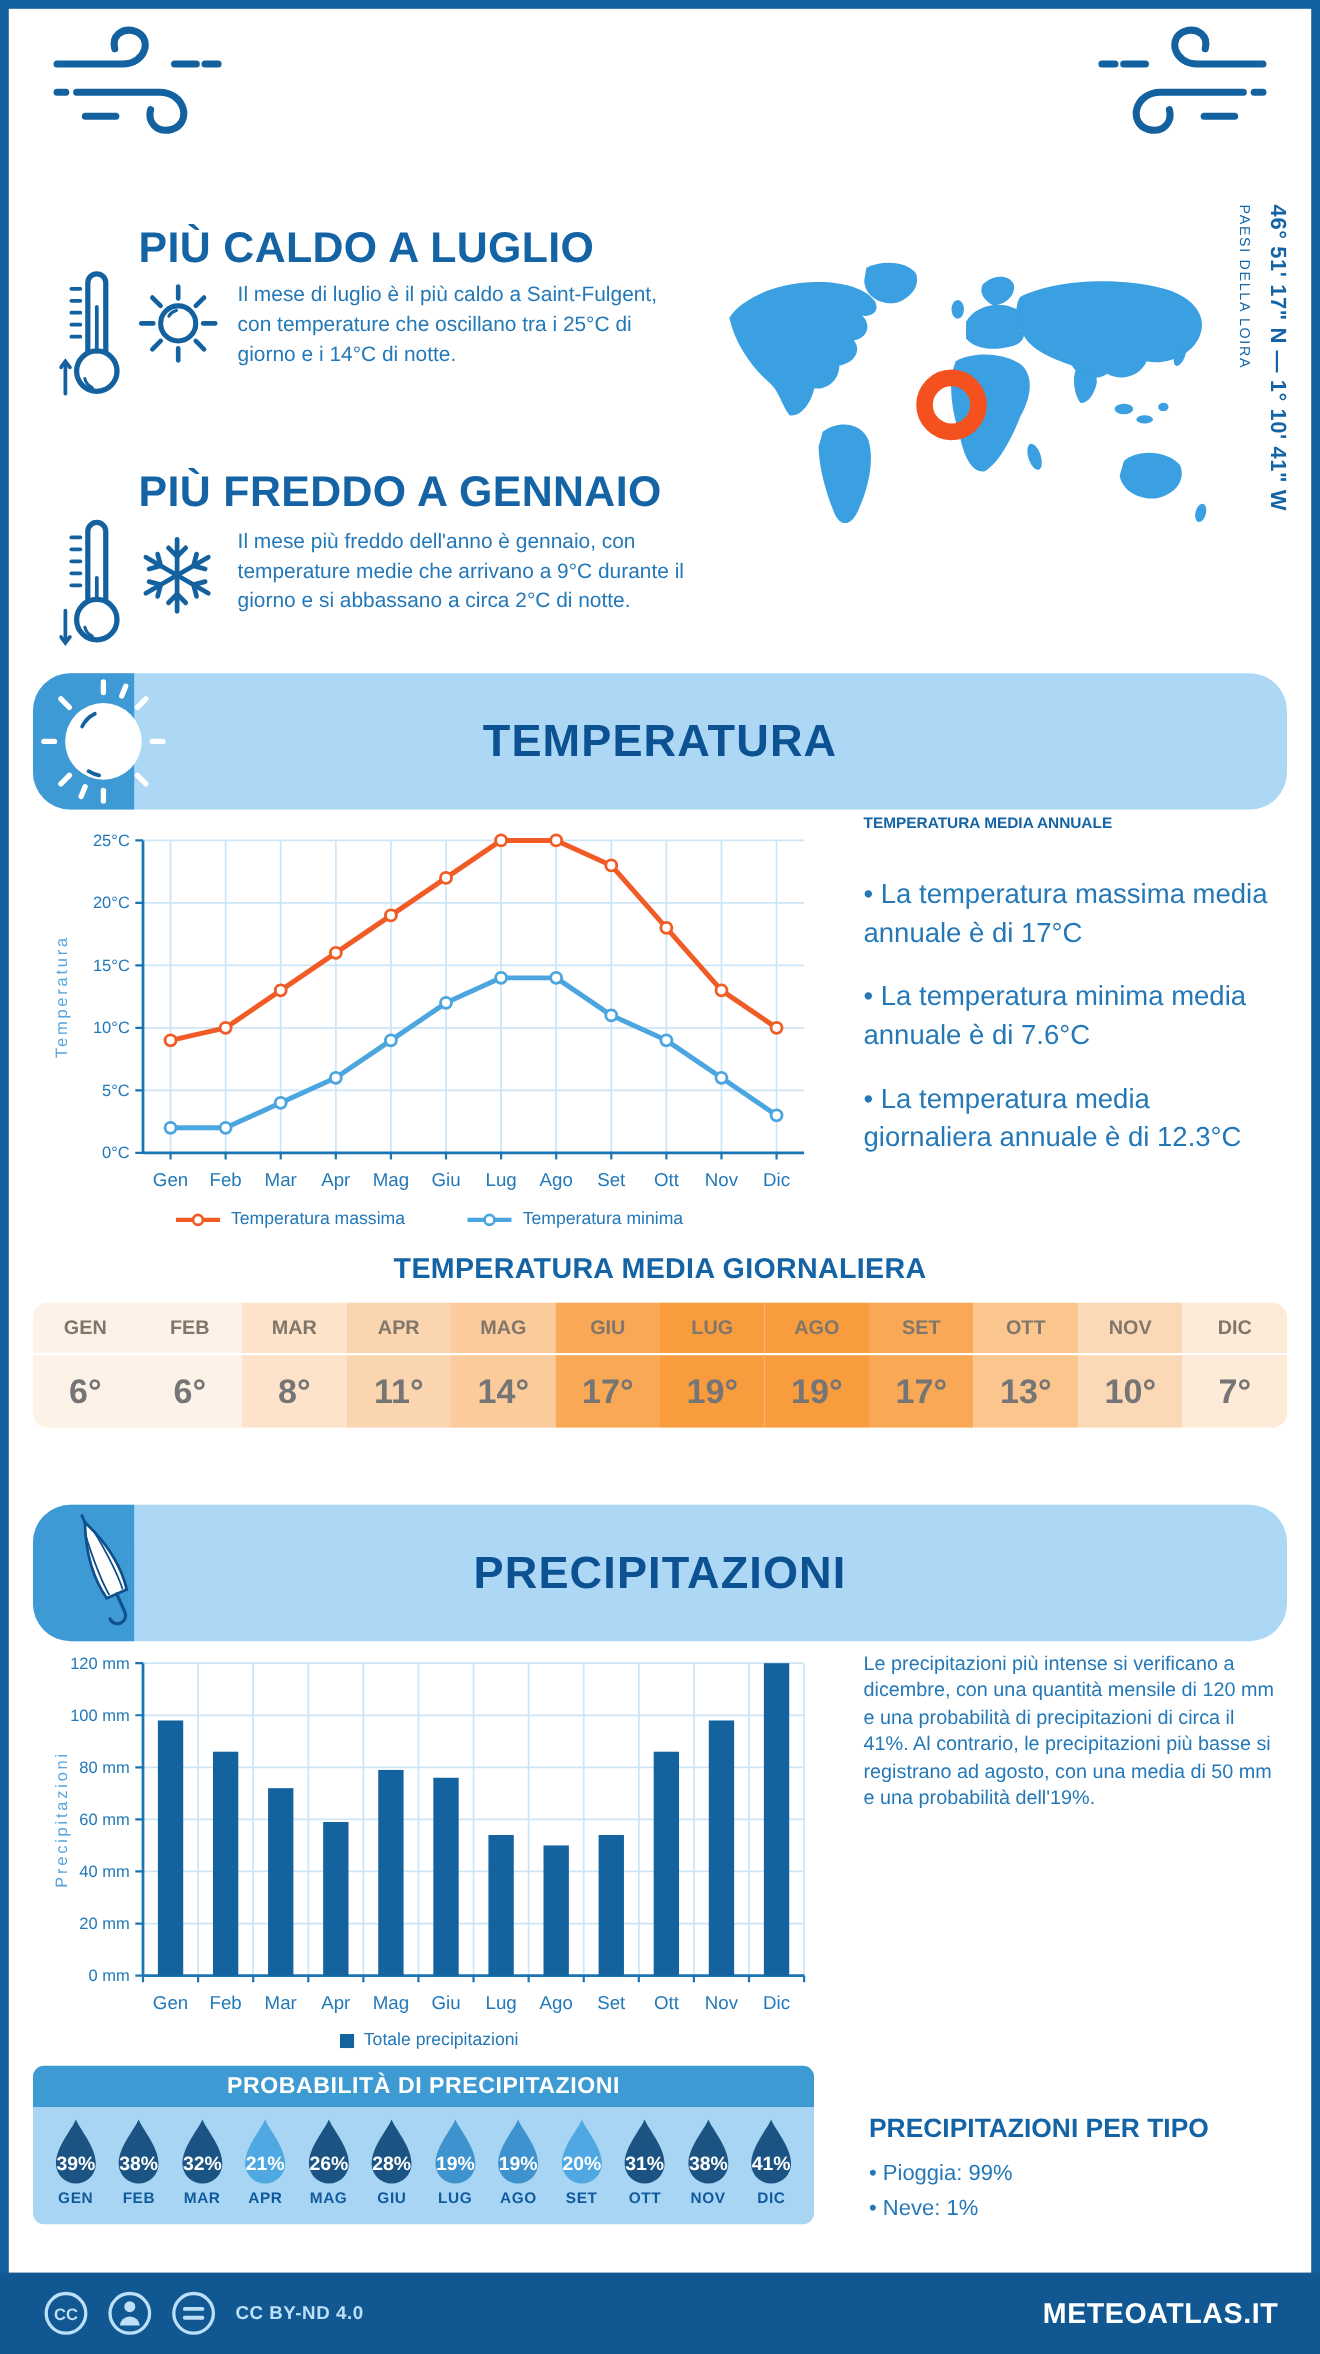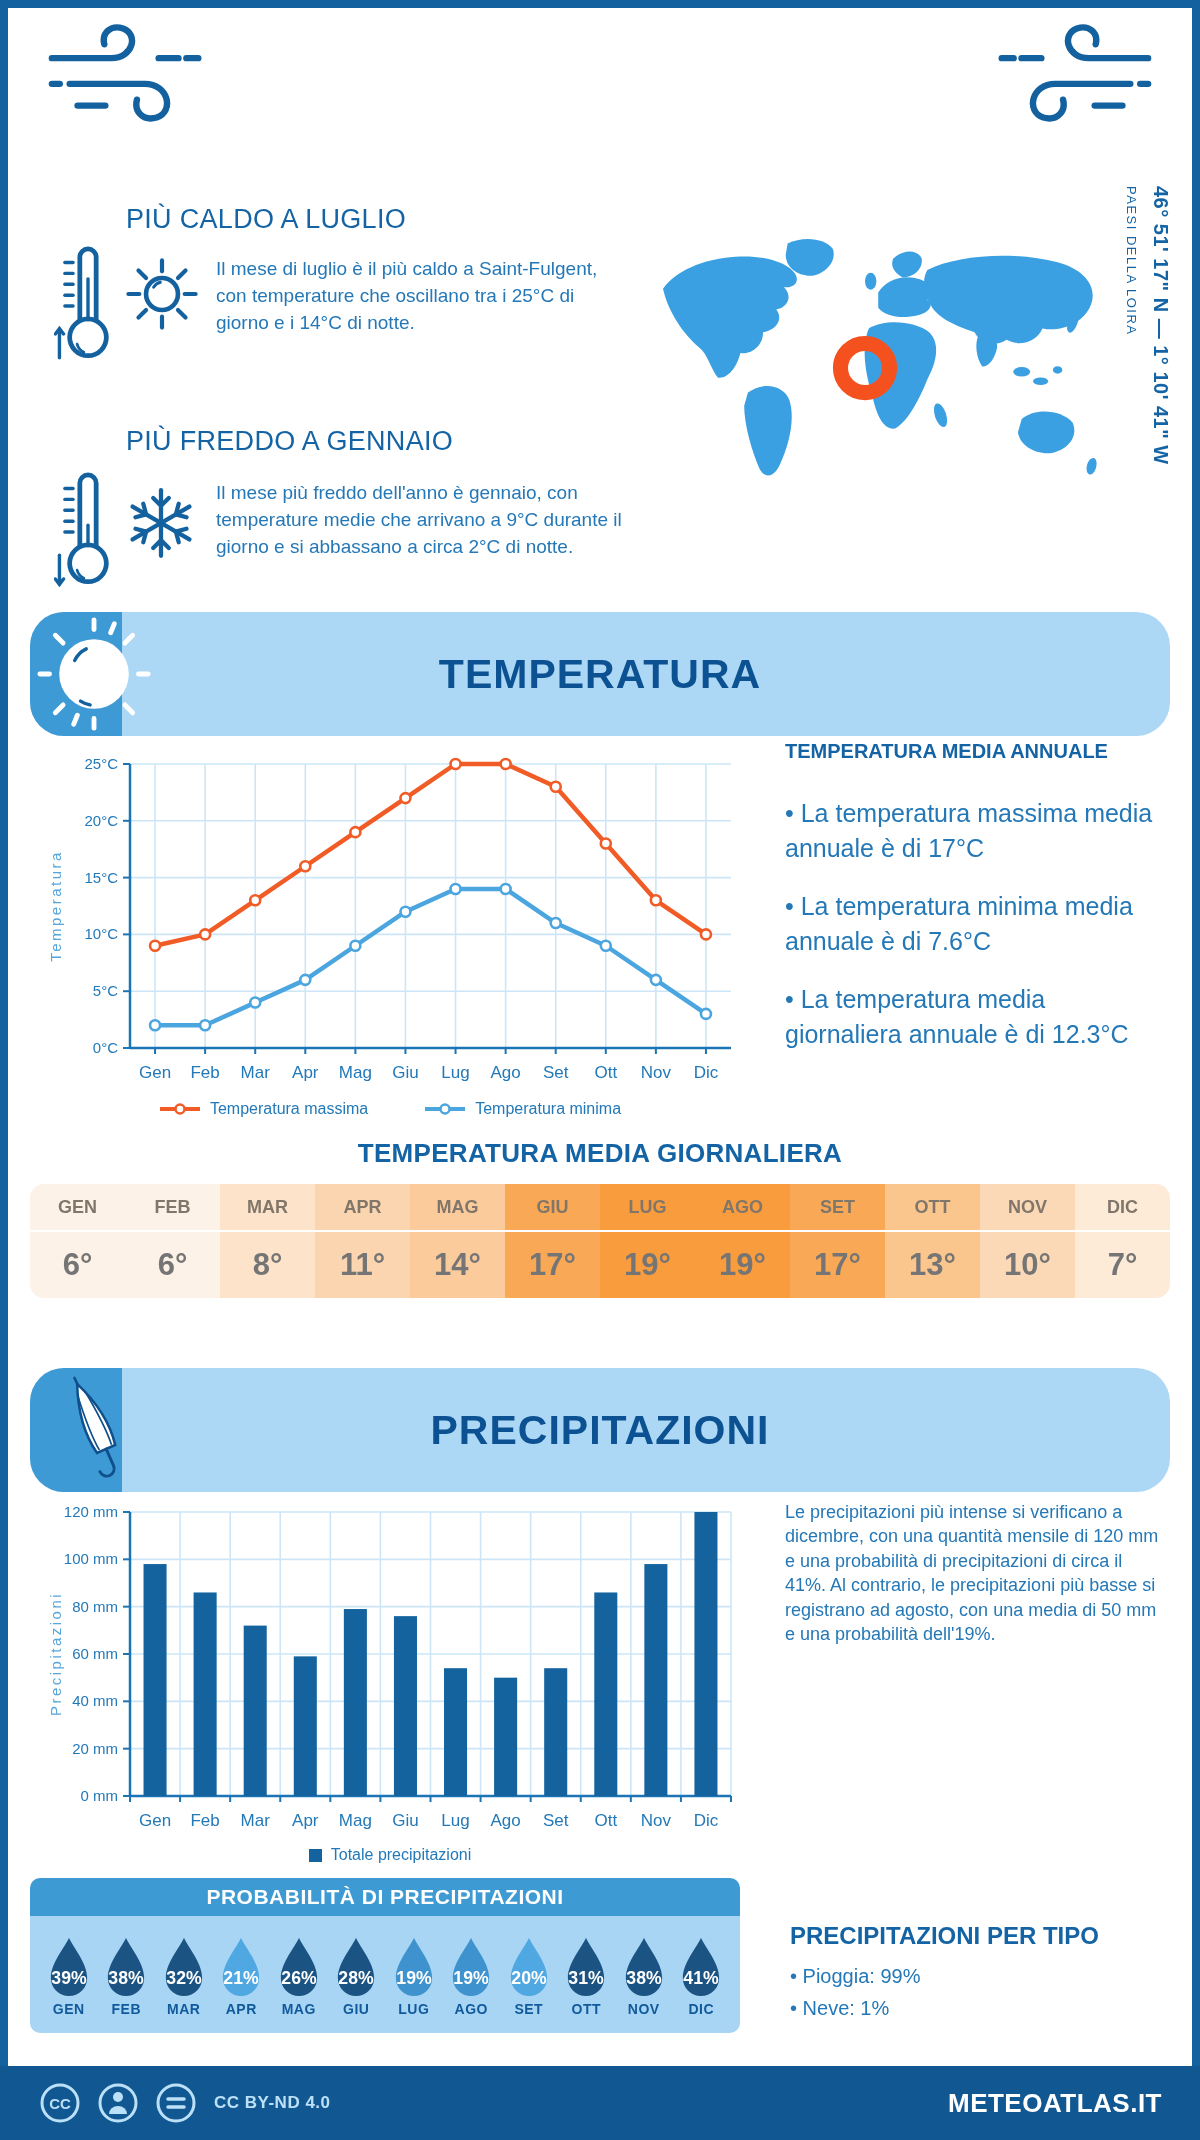--- a/index.html
+++ b/index.html
@@ -13,21 +13,21 @@
   .banner{left:320px;top:0;width:560px;height:168px;background:#14619F;
           clip-path:polygon(0 0,100% 0,100% 70%,50% 100%,0 70%);
           display:flex;flex-direction:column;align-items:center;padding-top:24px;z-index:10;}
   .banner-title{font-size:47px;font-weight:bold;color:#fff;letter-spacing:1px;}
   .banner-sub{margin-top:15px;font-size:17px;color:#fff;letter-spacing:2px;}
   .wind{width:178px;height:100px;}
   .wind-left{left:42px;top:22px;}
   .wind-right{left:980px;top:22px;transform:scaleX(-1);}
 
   
-  .hl-title{font-size:27px;font-weight:normal;color:#1464A5;letter-spacing:0.3px;}
+  .hl-title{font-size:39px;font-weight:bold;color:#1464A5;letter-spacing:0.3px;}
   .hl-text{font-size:19px;line-height:1.42;color:#2478B7;}
   .hot-title{left:126px;top:204px;}
   .hot-text{left:216px;top:256px;width:402px;}
   .cold-title{left:126px;top:426px;}
   .cold-text{left:216px;top:480px;width:424px;}
   .hot-thermo{left:54px;top:220px;width:68px;height:166px;}
   .cold-thermo{left:54px;top:446px;width:68px;height:166px;}
   .hot-sun{left:120px;top:252px;width:84px;height:84px;}
   .cold-flake{left:122px;top:484px;width:78px;height:78px;}
 
@@ -50,41 +50,41 @@
   .chart-svg{width:710px;height:350px;}
   #temp-chart{left:35px;top:750px;}
   #precip-chart{left:35px;top:1498px;}
   svg text{font-family:"Liberation Sans",sans-serif;}
   .legend{position:absolute;width:710px;display:flex;justify-content:center;gap:56px;}
   #temp-legend{left:35px;top:1100px;text-align:right;}
   #precip-legend{left:35px;top:1846px;}
   .legend-item{display:flex;align-items:center;gap:9px;font-size:16px;color:#2379B8;}
 
   
-  .col-title{font-size:20px;font-weight:bold;color:#1464A5;}
+  .col-title{font-size:14px;font-weight:bold;color:#1464A5;}
   .annual-title{left:785px;top:740px;}
   .annual-bullets{left:785px;top:796px;width:380px;font-size:25px;line-height:1.38;color:#2478B7;}
   .annual-bullets .bullet{margin-bottom:24px;}
   .precip-paragraphs{left:785px;top:1500px;width:382px;font-size:18px;line-height:1.36;color:#2478B7;}
   .precip-paragraphs p{margin:0 0 26px 0;}
 
   
   .table-title{left:0;right:0;top:1138px;text-align:center;font-size:26px;font-weight:bold;color:#1464A5;letter-spacing:0.3px;}
   .temp-table{left:30px;top:1184px;width:1140px;height:114px;display:flex;border-radius:14px;overflow:hidden;}
   .temp-col{flex:1;display:flex;flex-direction:column;}
   .temp-col-head{height:48px;display:flex;align-items:center;justify-content:center;
                  font-size:18px;font-weight:bold;color:#80766A;border-bottom:2px solid #fff;}
   .temp-col-val{flex:1;display:flex;align-items:center;justify-content:center;
                 font-size:31px;font-weight:bold;color:#757575;}
 
   
   .prob-box{left:30px;top:1878px;width:710px;}
   .prob-header{height:38px;background:#3D9AD2;border-radius:10px 10px 0 0;display:flex;align-items:center;
                justify-content:center;font-size:21px;font-weight:bold;color:#fff;letter-spacing:0.5px;text-align:right;}
-  .prob-panel{background:#A9D5F4;border-radius:0 0 10px 10px;padding:19px 10px 16px;display:flex;}
+  .prob-panel{background:#A9D5F4;border-radius:0 0 10px 10px;padding:8px 10px 16px;display:flex;}
   .drop-item{flex:1;display:flex;flex-direction:column;align-items:center;}
   .drop-svg{width:48px;height:63px;}
   .drop-month{margin-top:3px;font-size:14px;font-weight:bold;color:#105A9C;letter-spacing:0.5px;}
 
   .types-title{left:790px;top:1922px;font-size:24px;font-weight:bold;color:#1464A5;}
   .types-bullets{left:790px;top:1960px;font-size:20px;line-height:1.6;color:#2478B7;}
 
   
   .footer{left:0;top:2066px;width:1200px;height:74px;background:#115893;display:flex;align-items:center;
           padding:0 38px;z-index:50;}

